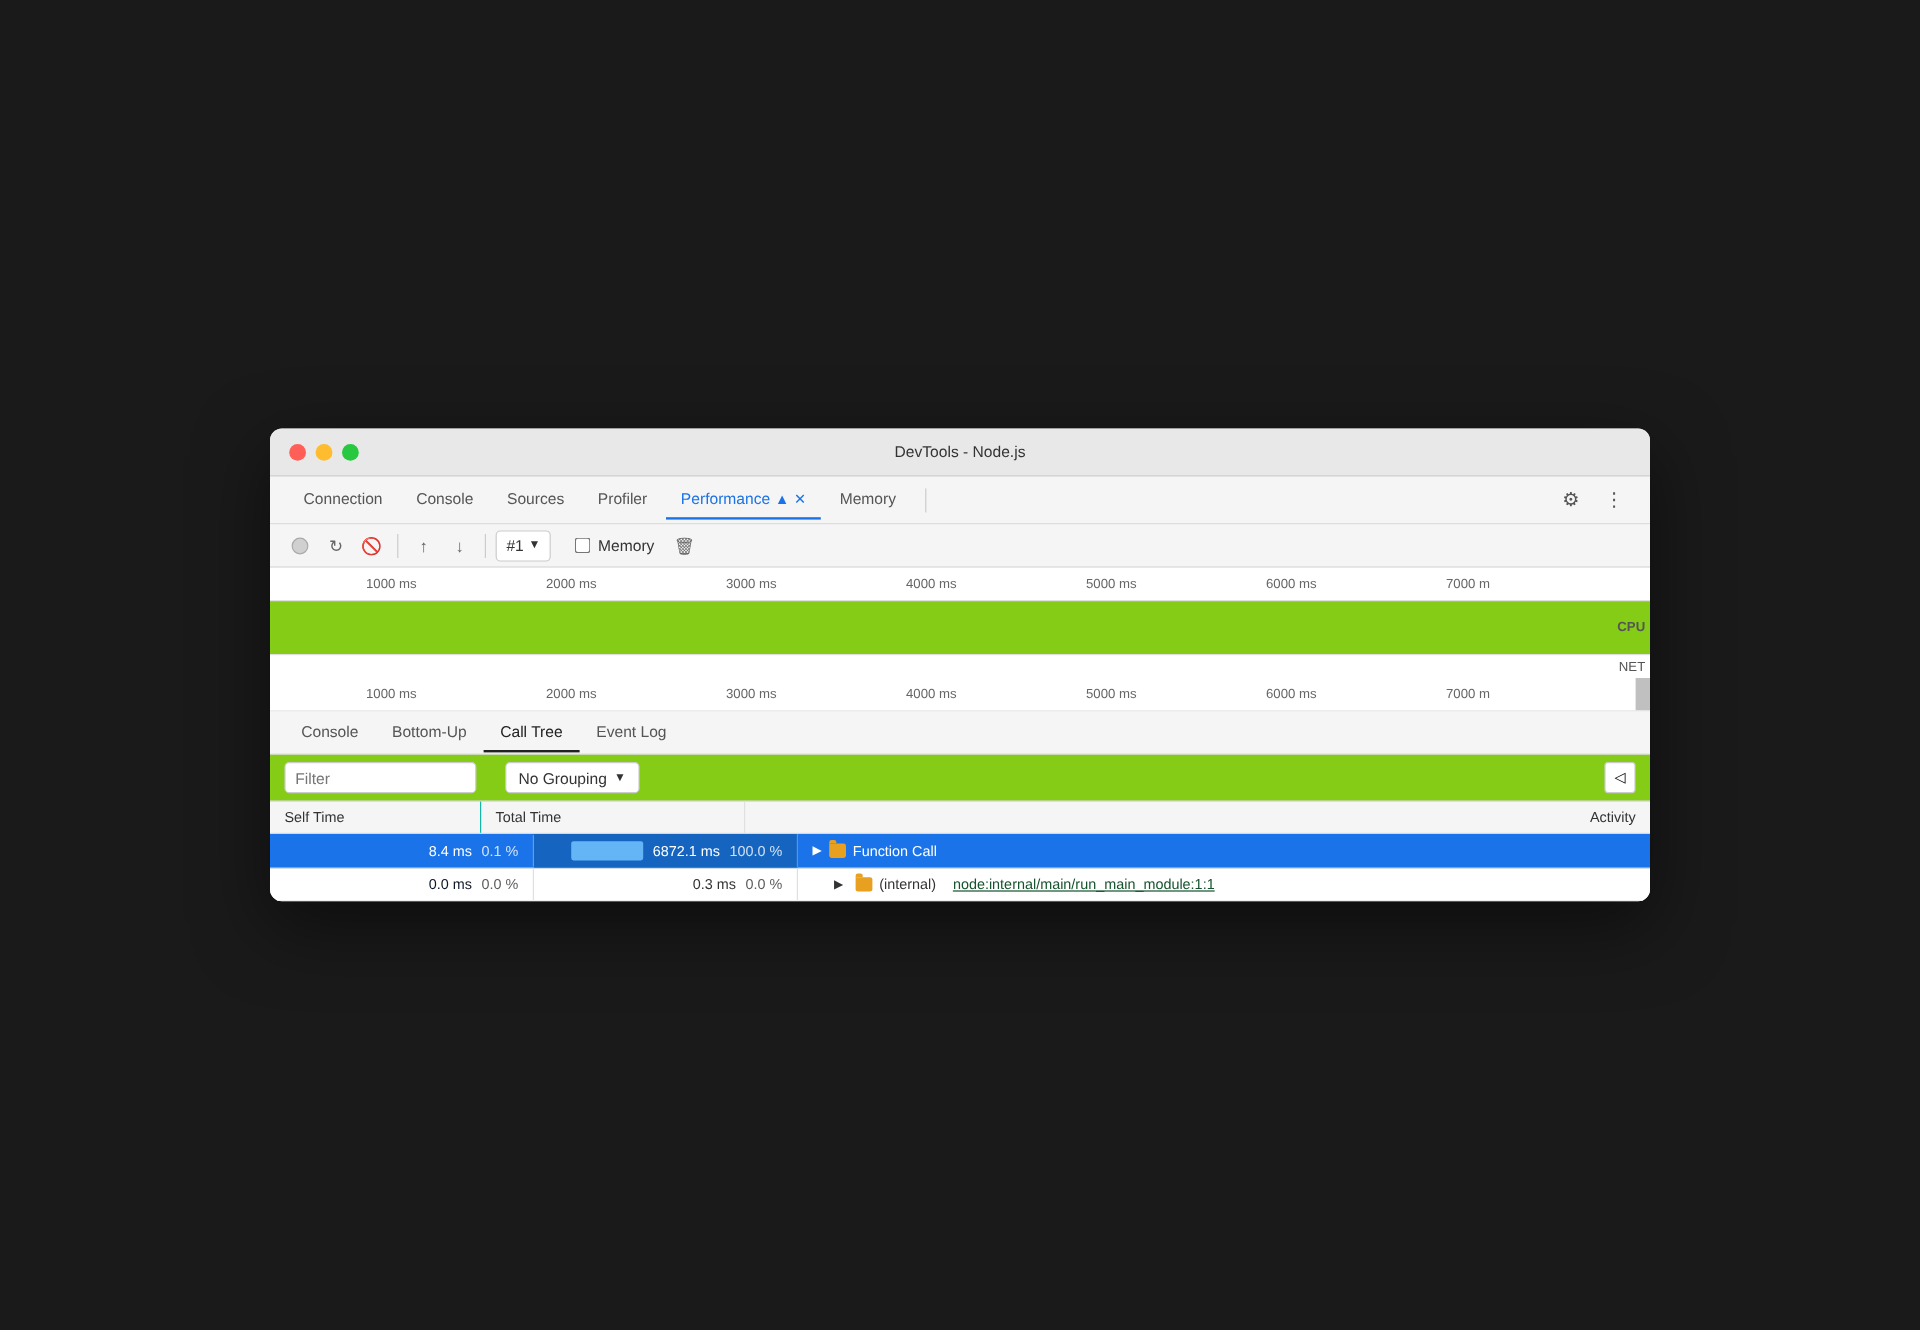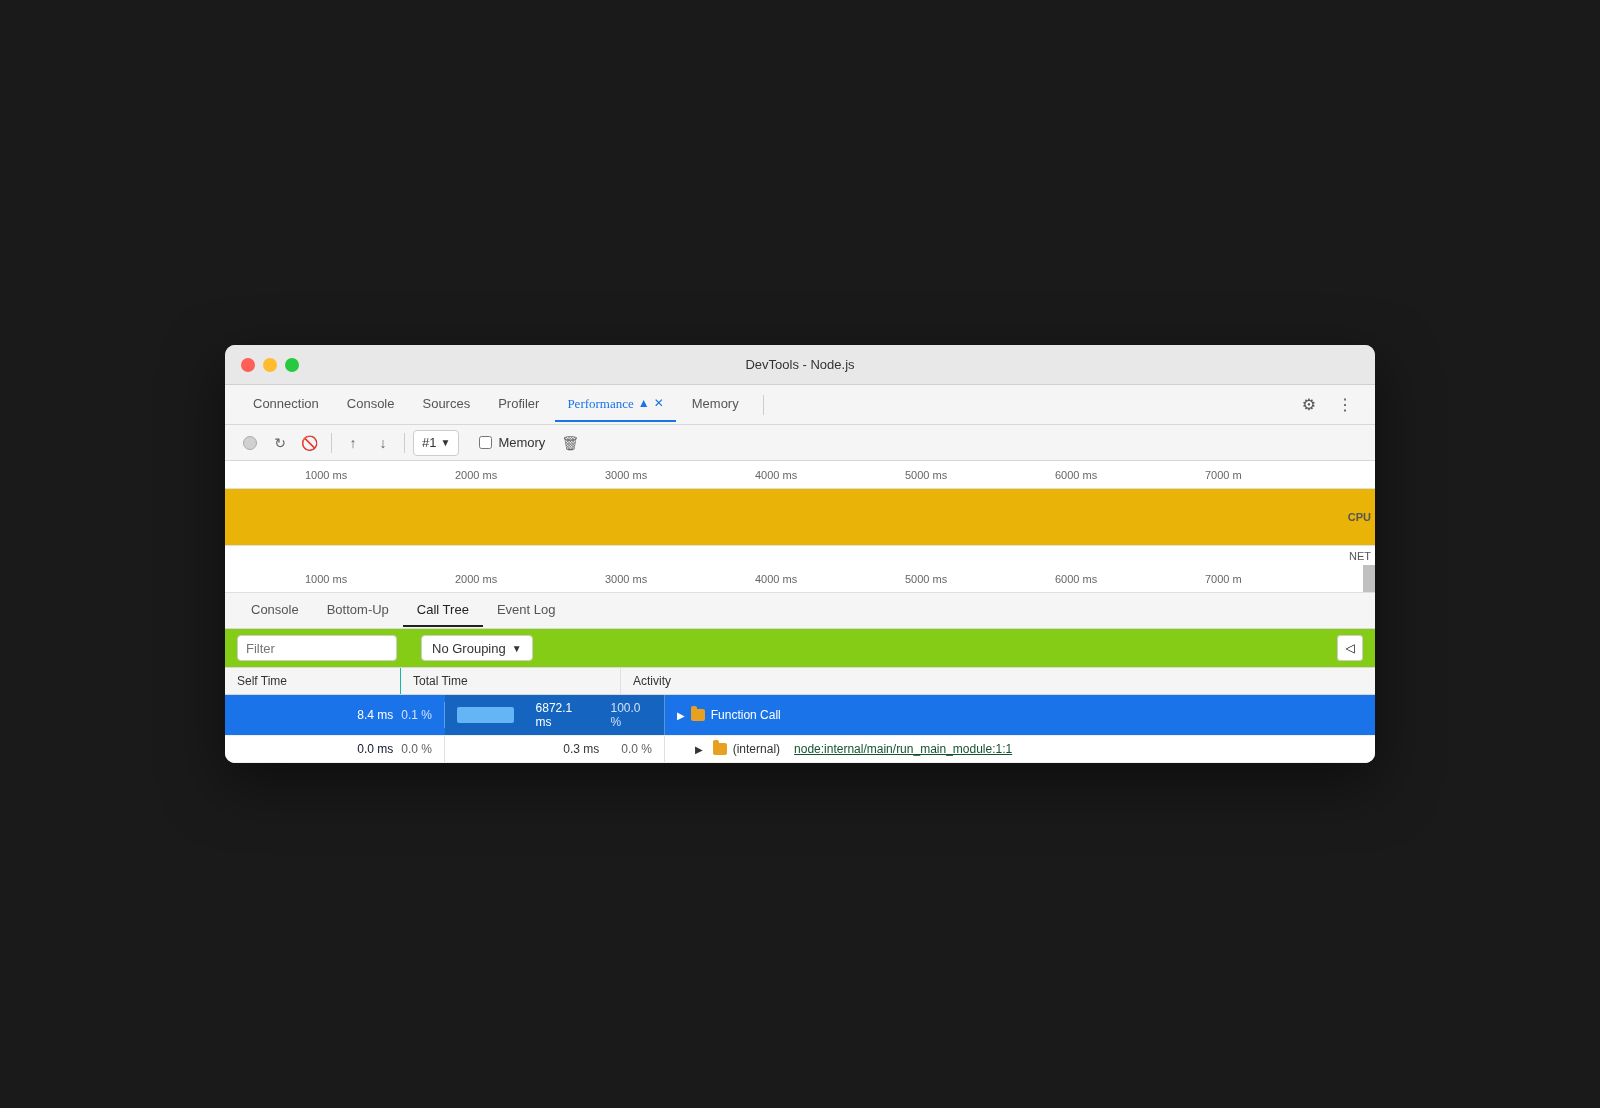--- a/index.html
+++ b/index.html
@@ -66,21 +66,20 @@
     }
     .nav-tab.active {
       color: #1a73e8;
       border-bottom: 2px solid #1a73e8;
       font-weight: 500;
     }
     .nav-tab-with-icon {
       display: flex;
       align-items: center;
       gap: 4px;
-      font-family: Liberation Serif, serif;
     }
     .nav-separator {
       width: 1px;
       height: 20px;
       background: #ccc;
       margin: 0 8px;
     }
     .nav-actions {
       margin-left: auto;
       display: flex;
@@ -154,22 +153,22 @@
       border-bottom: 1px solid #e0e0e0;
       position: relative;
       overflow: hidden;
     }
     .time-label {
       font-size: 11px;
       color: #666;
       position: absolute;
     }
     .cpu-bar {
-      height: 56px;
-      background: #eab308;
+      height: 44px;
+      background: #84cc16;
       position: relative;
       overflow: hidden;
     }
     .cpu-label {
       position: absolute;
       right: 4px;
       top: 50%;
       transform: translateY(-50%);
       font-size: 11px;
       color: #555;
@@ -266,21 +265,21 @@
     .table-header {
       display: flex;
       background: #f5f5f5;
       border-bottom: 1px solid #d8d8d8;
       font-size: 12px;
       color: #333;
       font-weight: 500;
     }
     .col-self { width: 176px; padding: 6px 12px; border-right: 1px solid #14b8a6; }
     .col-total { width: 220px; padding: 6px 12px; border-right: 1px solid #e0e0e0; }
-    .col-activity { flex: 1; padding: 6px 12px; }
+    .col-activity { flex: 1; padding: 6px 12px; text-align: right; }
     .table-body { background: white; }
     .table-row {
       display: flex;
       align-items: center;
       border-bottom: 1px solid #f0f0f0;
       font-size: 12px;
     }
     .table-row.selected {
       background: #1a73e8;
       color: white;
@@ -297,21 +296,21 @@
     .cell-self.selected { border-right: 1px solid rgba(255,255,255,0.3); }
     .self-ms { font-size: 12px; }
     .self-pct { font-size: 12px; opacity: 0.8; }
     .cell-total {
       width: 220px;
       padding: 6px 12px;
       border-right: 1px solid #e0e0e0;
       display: flex;
       align-items: center;
       justify-content: flex-end;
-      gap: 22px;
+      gap: 8px;
     }
     .cell-total.selected { background: #1565c0; border-right: 1px solid rgba(255,255,255,0.3); }
     .total-bar {
       display: inline-block;
       width: 60px;
       height: 16px;
       background: #1a73e8;
       border-radius: 2px;
       vertical-align: middle;
     }

